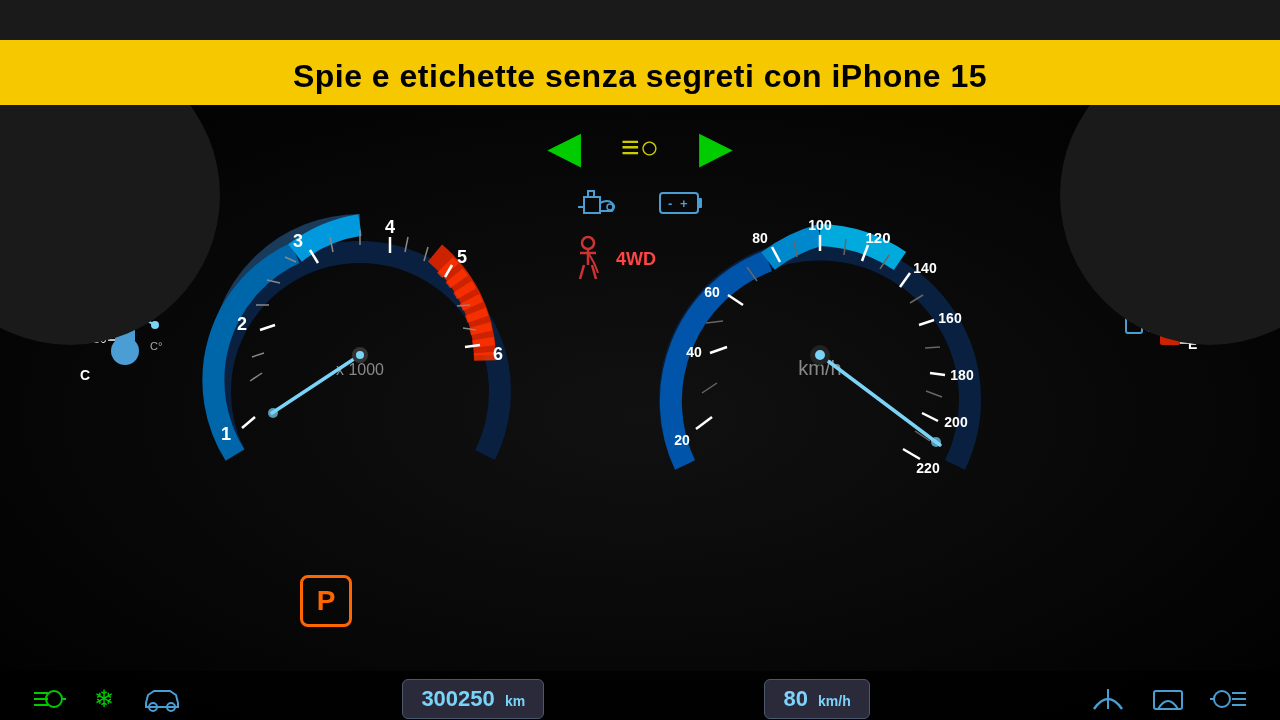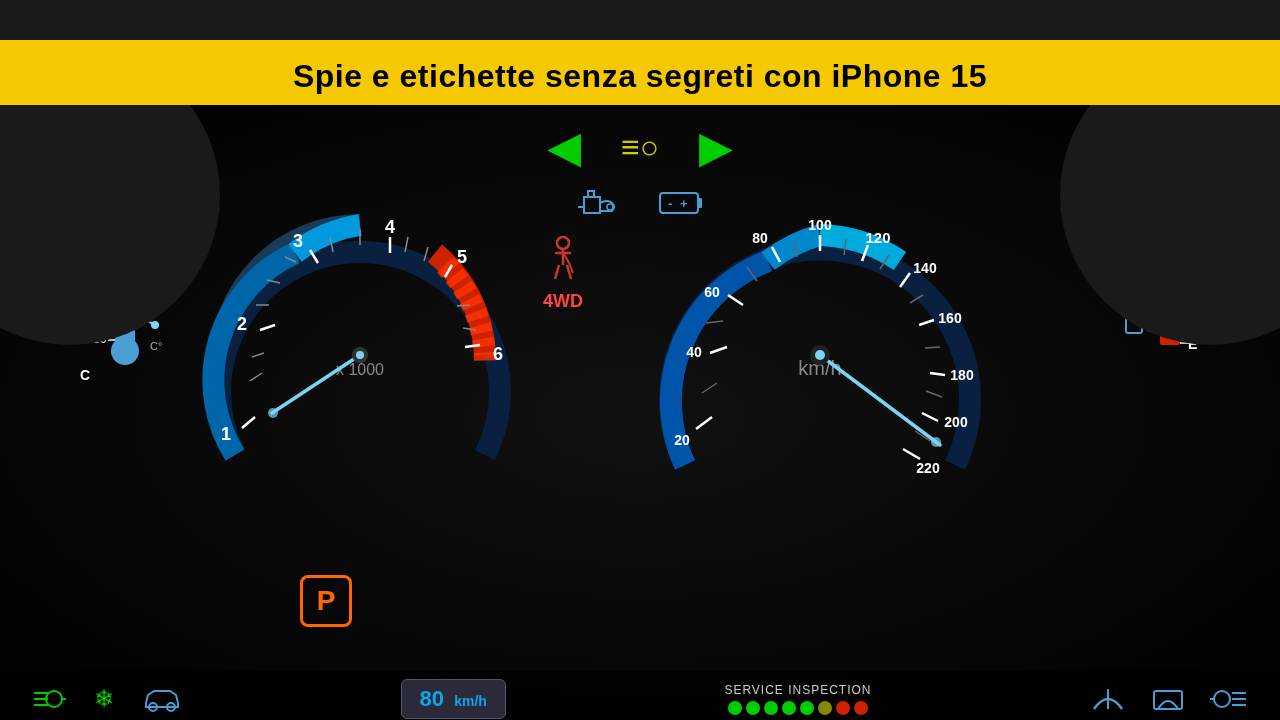--- a/index.html
+++ b/index.html
@@ -135,24 +135,24 @@
       position: absolute;
       right: 40px;
       top: 80px;
       width: 140px;
       z-index: 3;
     }
 
     
     .center-icons {
       position: absolute;
-      left: 543px;
+      left: 568px;
       top: 130px;
       display: flex;
-      flex-direction: column;
+      flex-direction: row;
       align-items: center;
       gap: 8px;
       z-index: 5;
     }
 
     
     .left-warning {
       position: absolute;
       left: 155px;
       top: 130px;
@@ -219,21 +219,21 @@
     .odometer-display span.unit {
       font-size: 14px;
       margin-left: 4px;
     }
 
     .speed-display {
       background: #2a2a3a;
       border: 1px solid #4a5a6a;
       border-radius: 6px;
       padding: 6px 18px;
-      color: #0ea5e9;
+      color: #7dd3fc;
       font-size: 22px;
       font-weight: bold;
     }
     .speed-display span.unit {
       font-size: 14px;
       margin-left: 4px;
     }
 
     .service-section {
       display: flex;
@@ -557,39 +557,30 @@
 
       <span style="color:#00cc00;font-size:24px;">❄</span>
 
       <svg width="40" height="28" viewBox="0 0 40 28">
         <path d="M4,18 L6,10 L12,6 L28,6 L34,10 L36,18 L36,22 L4,22 Z" fill="none" stroke="#4a9ed4" stroke-width="2"></path>
         <circle cx="11" cy="22" r="4" fill="none" stroke="#4a9ed4" stroke-width="2"></circle>
         <circle cx="29" cy="22" r="4" fill="none" stroke="#4a9ed4" stroke-width="2"></circle>
       </svg>
     </div>
 
+    <div class="odometer-display">
+      <span>300250</span>
+      <span class="unit">km</span>
+    </div>
 
     <div class="speed-display">
       <span>80</span>
       <span class="unit">km/h</span>
     </div>
 
-    <div class="service-section">
-      <span class="service-label">SERVICE INSPECTION</span>
-      <div class="service-dots">
-        <div class="dot" style="background:#00cc00;"></div>
-        <div class="dot" style="background:#00cc00;"></div>
-        <div class="dot" style="background:#00cc00;"></div>
-        <div class="dot" style="background:#00cc00;"></div>
-        <div class="dot" style="background:#00cc00;"></div>
-        <div class="dot" style="background:#888800;"></div>
-        <div class="dot" style="background:#cc2200;"></div>
-        <div class="dot" style="background:#cc2200;"></div>
-      </div>
-    </div>
 
     <div class="bottom-right-icons">
 
       <svg width="36" height="28" viewBox="0 0 36 28">
         <path d="M4,24 Q18,4 32,24" fill="none" stroke="#4a9ed4" stroke-width="2.5"></path>
         <line x1="18" y1="4" x2="18" y2="24" stroke="#4a9ed4" stroke-width="2"></line>
       </svg>
 
       <svg width="36" height="28" viewBox="0 0 36 28">
         <rect x="4" y="6" width="28" height="18" rx="2" fill="none" stroke="#4a9ed4" stroke-width="2"></rect>

